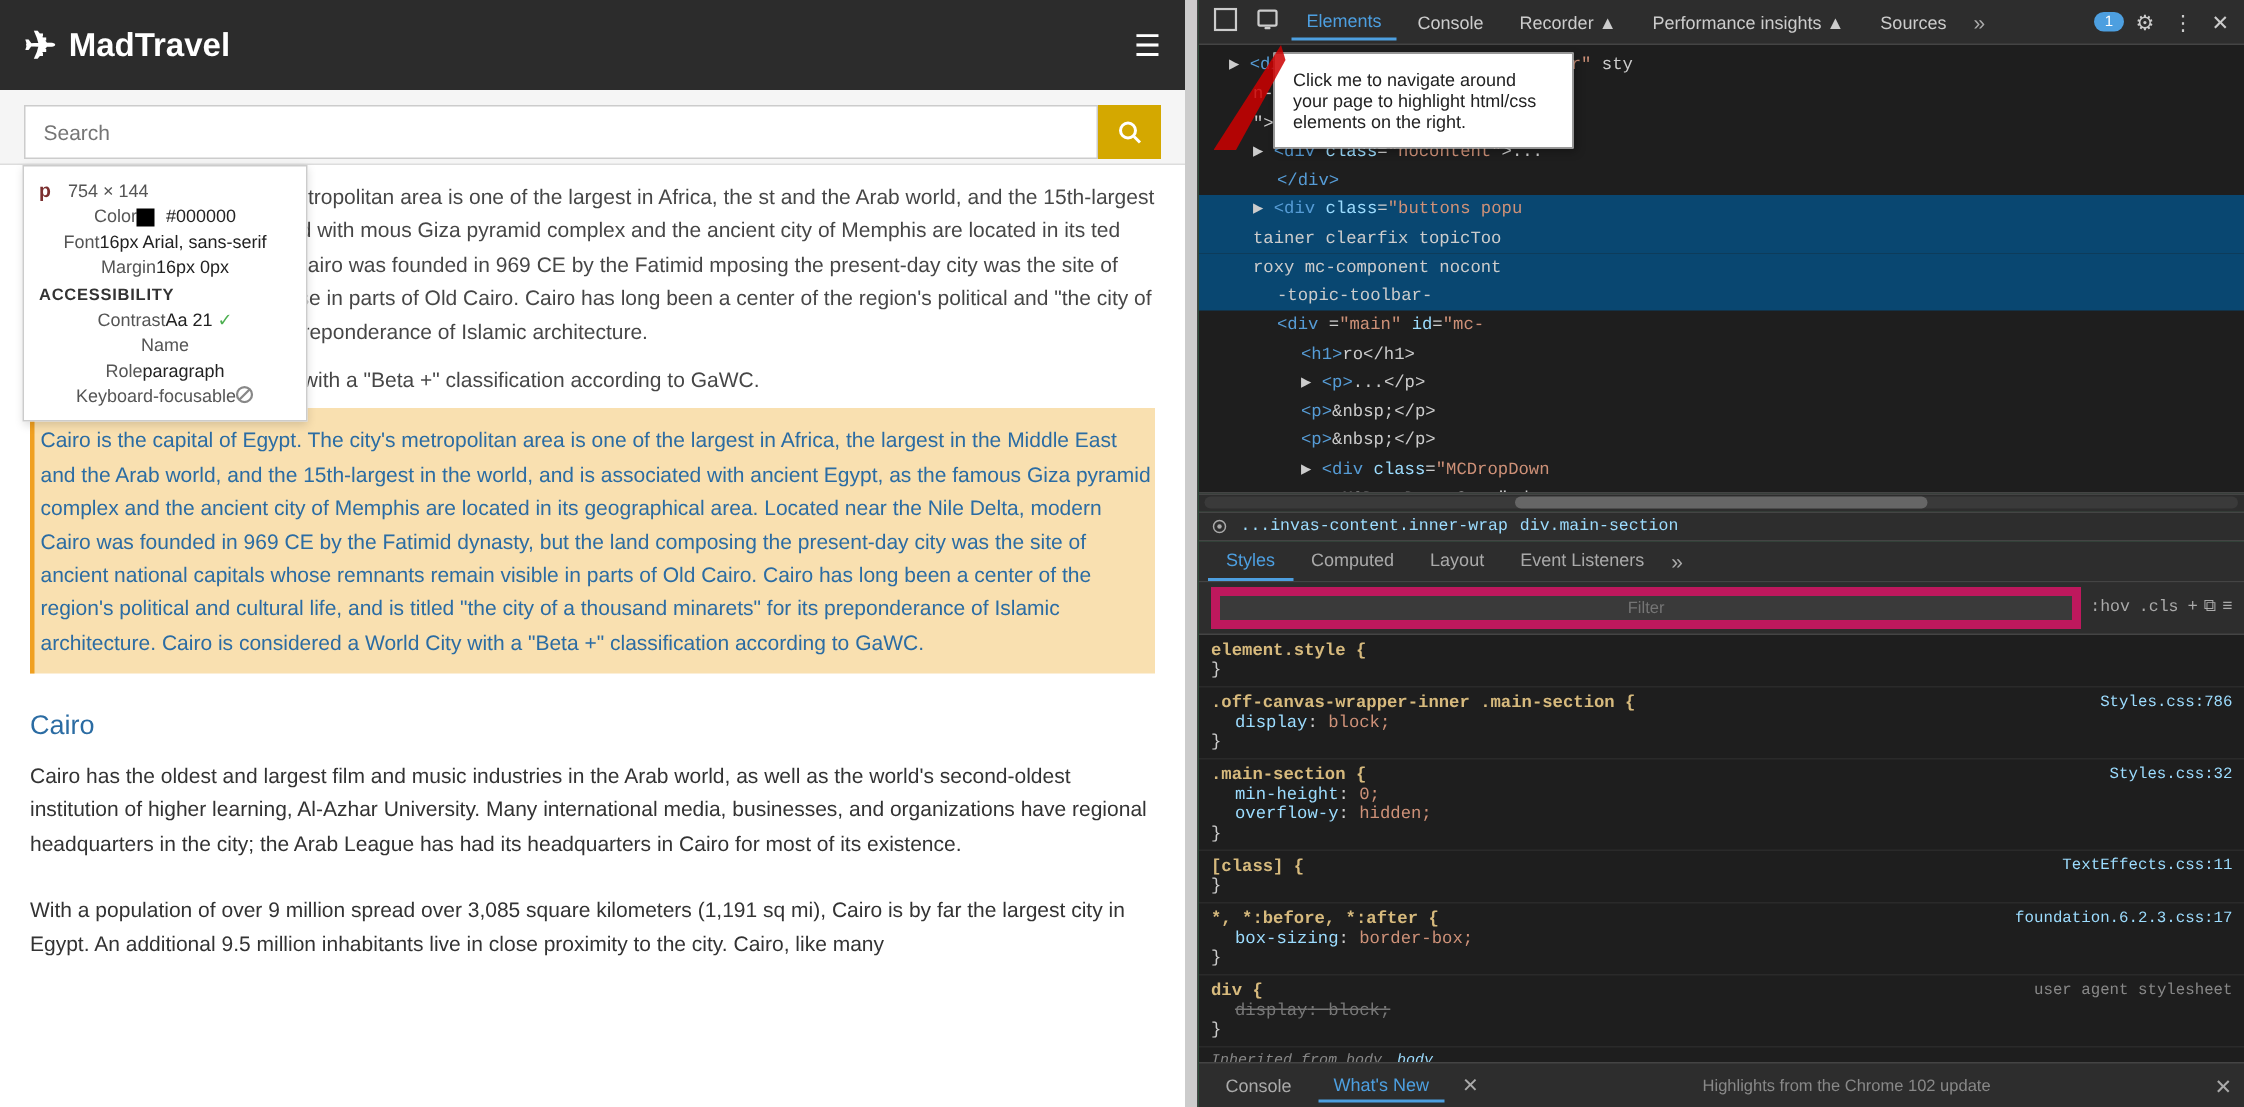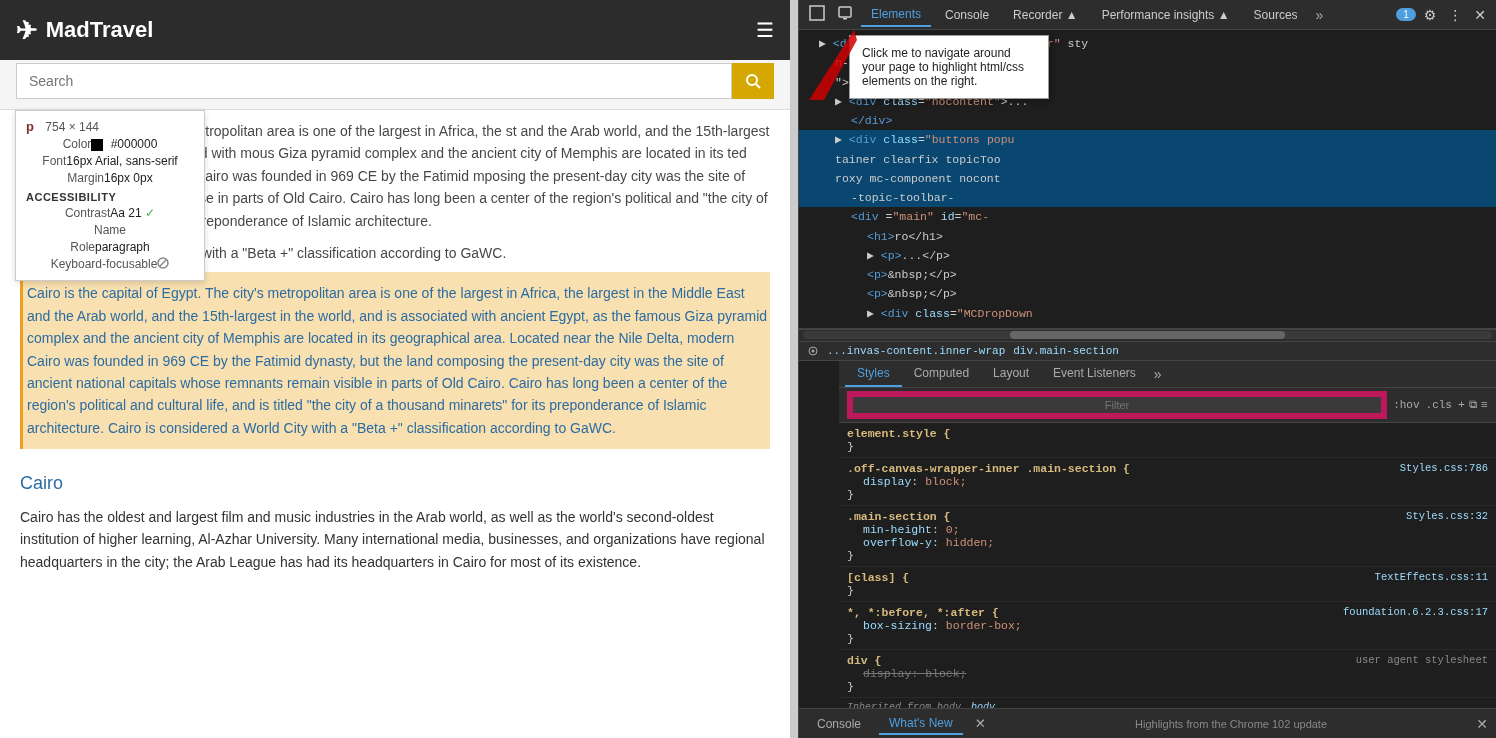--- a/index.html
+++ b/index.html
@@ -40,21 +40,21 @@
     .hamburger-icon {
       font-size: 20px;
       cursor: pointer;
     }
 
     
     .search-bar {
       background: #f5f5f5;
       padding: 10px 16px;
       display: flex;
-      align-items: flex-end;
+      align-items: flex-start;
       height: 50px;
       border-bottom: 1px solid #ddd;
     }
     .search-input {
       flex: 1;
       background: #fff;
       border: 1px solid #ccc;
       padding: 6px 12px;
       font-size: 14px;
       outline: none;
@@ -310,21 +310,20 @@
     .breadcrumb-sep { color: #666; }
 
     
     .styles-panel {
       background: #1e1e1e;
       flex: 1.2;
       overflow-y: auto;
       font-family: 'Courier New', monospace;
       font-size: 11.5px;
       min-height: 0;
-      padding-left: 40px;
     }
     .styles-tabs {
       display: flex;
       background: #2d2d2d;
       border-bottom: 1px solid #444;
       padding: 0 6px;
     }
     .styles-tab {
       padding: 5px 12px;
       font-size: 12px;
@@ -507,20 +506,21 @@
     </div>
   </div>
 
   <div class="page-content">
     <div class="text-preview-faded">capital of Egypt. The city's metropolitan area is one of the largest in Africa, the st and the Arab world, and the 15th-largest in the world, and is associated with mous Giza pyramid complex and the ancient city of Memphis are located in its ted near the Nile Delta, modern Cairo was founded in 969 CE by the Fatimid mposing the present-day city was the site of ancient national capitals whose in parts of Old Cairo. Cairo has long been a center of the region's political and "the city of a thousand minarets" for its preponderance of Islamic architecture.</div>
     <div class="text-preview-faded">⊙ is considered a World City with a "Beta +" classification according to GaWC.</div>
     <div class="highlighted-text">Cairo is the capital of Egypt. The city's metropolitan area is one of the largest in Africa, the largest in the Middle East and the Arab world, and the 15th-largest in the world, and is associated with ancient Egypt, as the famous Giza pyramid complex and the ancient city of Memphis are located in its geographical area. Located near the Nile Delta, modern Cairo was founded in 969 CE by the Fatimid dynasty, but the land composing the present-day city was the site of ancient national capitals whose remnants remain visible in parts of Old Cairo. Cairo has long been a center of the region's political and cultural life, and is titled "the city of a thousand minarets" for its preponderance of Islamic architecture. Cairo is considered a World City with a "Beta +" classification according to GaWC.</div>
     <div class="section-title">Cairo</div>
     <div class="section-text">Cairo has the oldest and largest film and music industries in the Arab world, as well as the world's second-oldest institution of higher learning, Al-Azhar University. Many international media, businesses, and organizations have regional headquarters in the city; the Arab League has had its headquarters in Cairo for most of its existence.</div>
     <br>
+    <div class="section-text">With a population of over 9 million spread over 3,085 square kilometers (1,191 sq mi), Cairo is by far the largest city in Egypt. An additional 9.5 million inhabitants live in close proximity to the city. Cairo, like many</div>
   </div>
 </div>
 
 <div style="width:8px;background:#ccc;cursor:col-resize;flex-shrink:0;"></div>
 
 <div id="devtools-panel">
 
   <div class="devtools-topbar">
     <button class="devtools-icon-btn" title="Inspect element">
       <svg width="16" height="16" viewBox="0 0 16 16">

